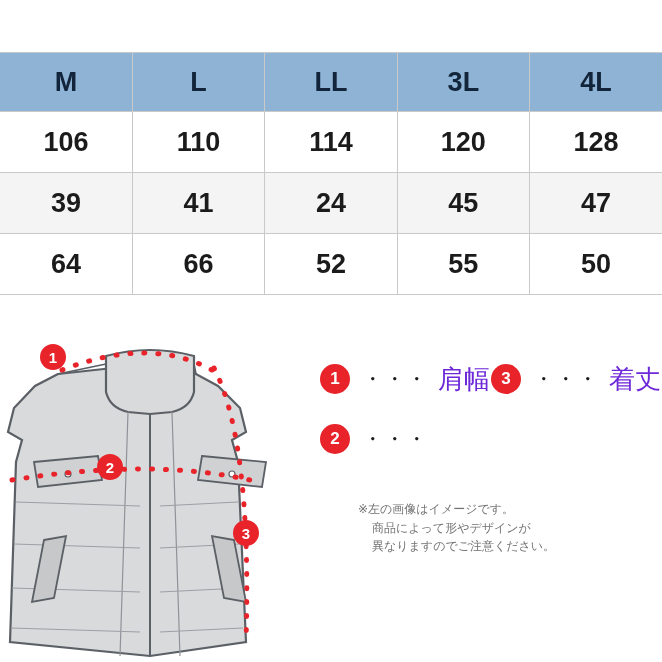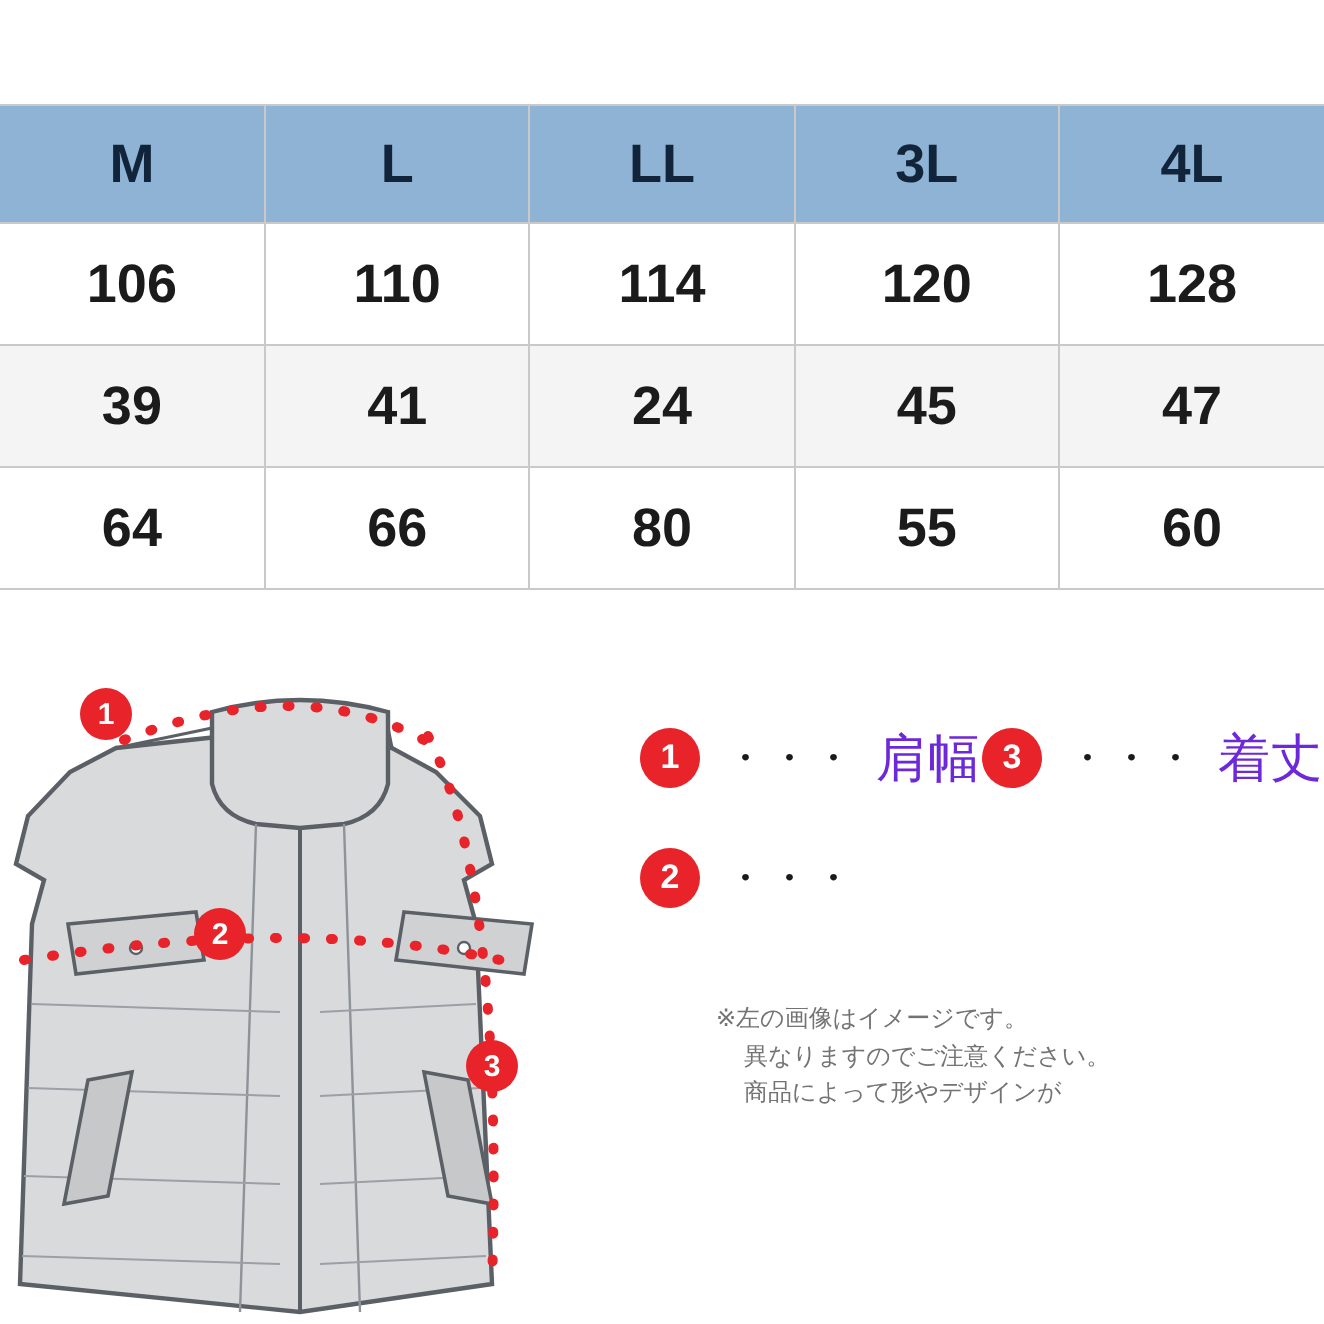--- a/index.html
+++ b/index.html
@@ -173,23 +173,23 @@
       <tr>
         <td>39</td>
         <td>41</td>
         <td>24</td>
         <td>45</td>
         <td>47</td>
       </tr>
       <tr>
         <td>64</td>
         <td>66</td>
-        <td>80</td>
+        <td>52</td>
         <td>55</td>
-        <td>60</td>
+        <td>50</td>
       </tr>
     </tbody>
   </table>
 </div>
 
 <div class="lower">
 
   <div class="vest-area">
     <svg width="300" height="350" viewBox="0 0 300 350">
 
@@ -244,16 +244,16 @@
     <div class="legend-row">
       <div class="legend-col">
         <span class="badge">2</span>
         <span class="dots">・・・</span>
       </div>
     </div>
   </div>
 
   <div class="note">
     <div>※左の画像はイメージです。</div>
+    <div class="indent">商品によって形やデザインが</div>
     <div class="indent">異なりますのでご注意ください。</div>
-    <div class="indent">商品によって形やデザインが</div>
   </div>
 </div>
 
 </body></html>

